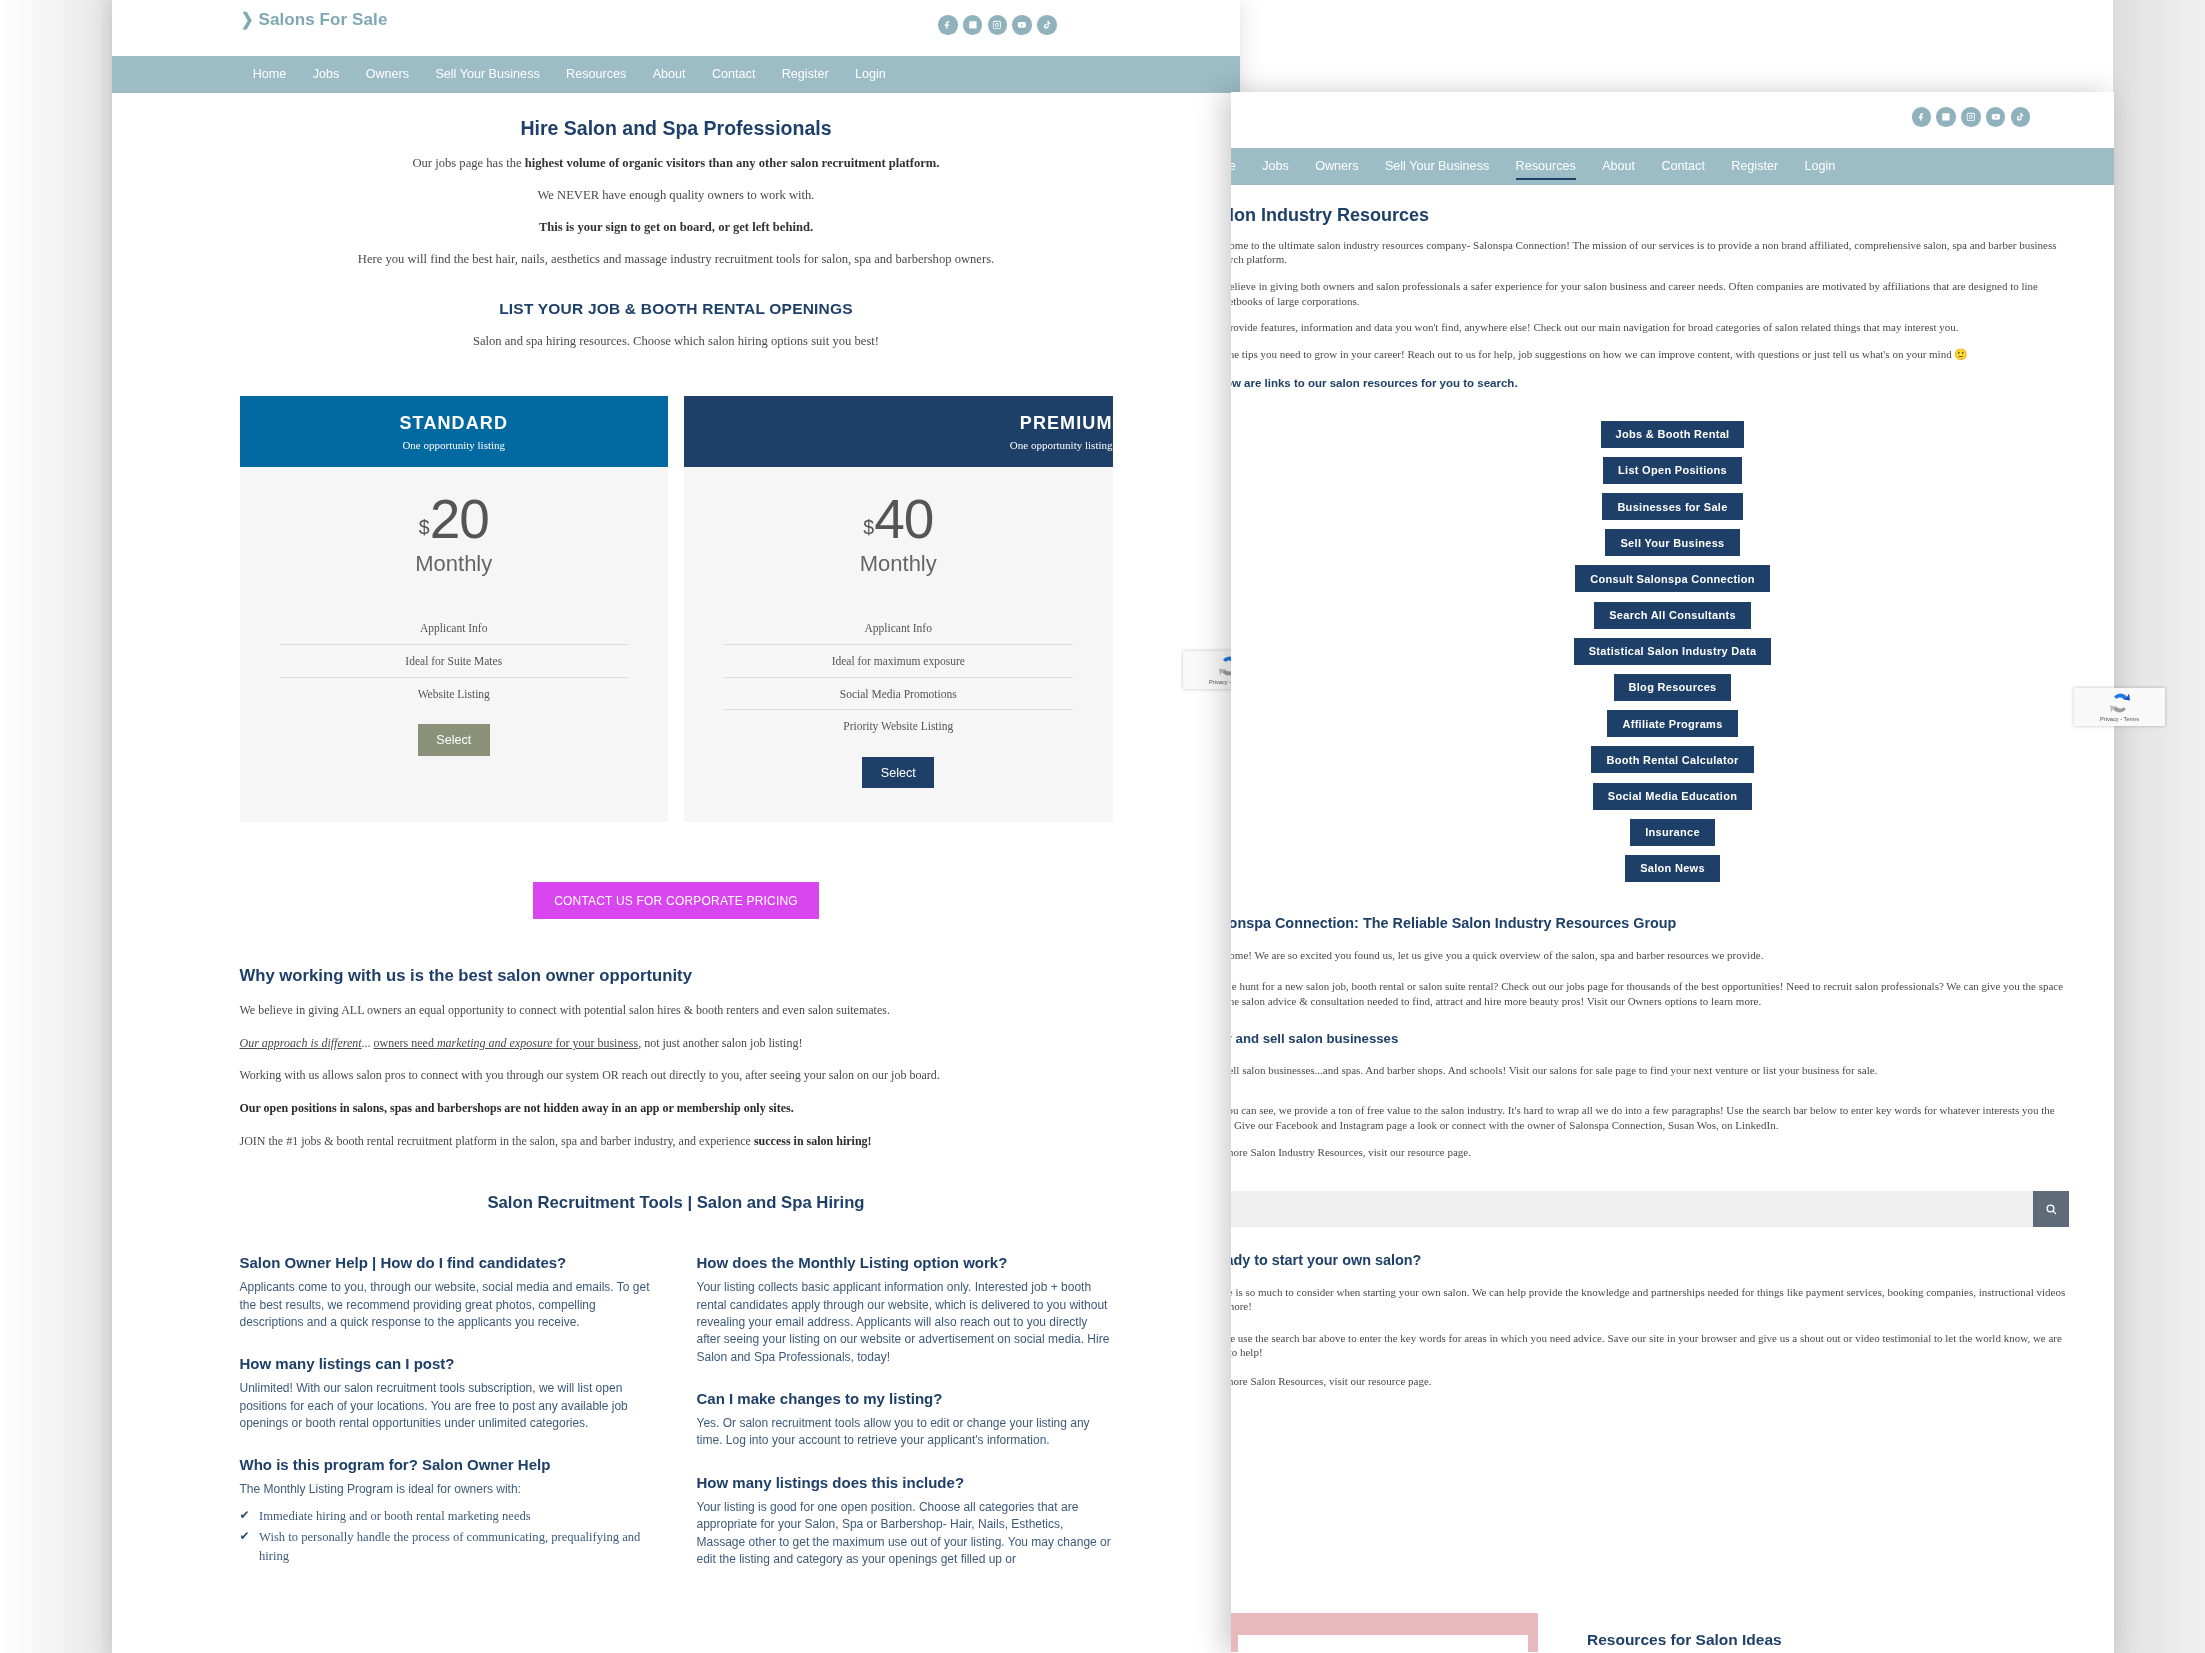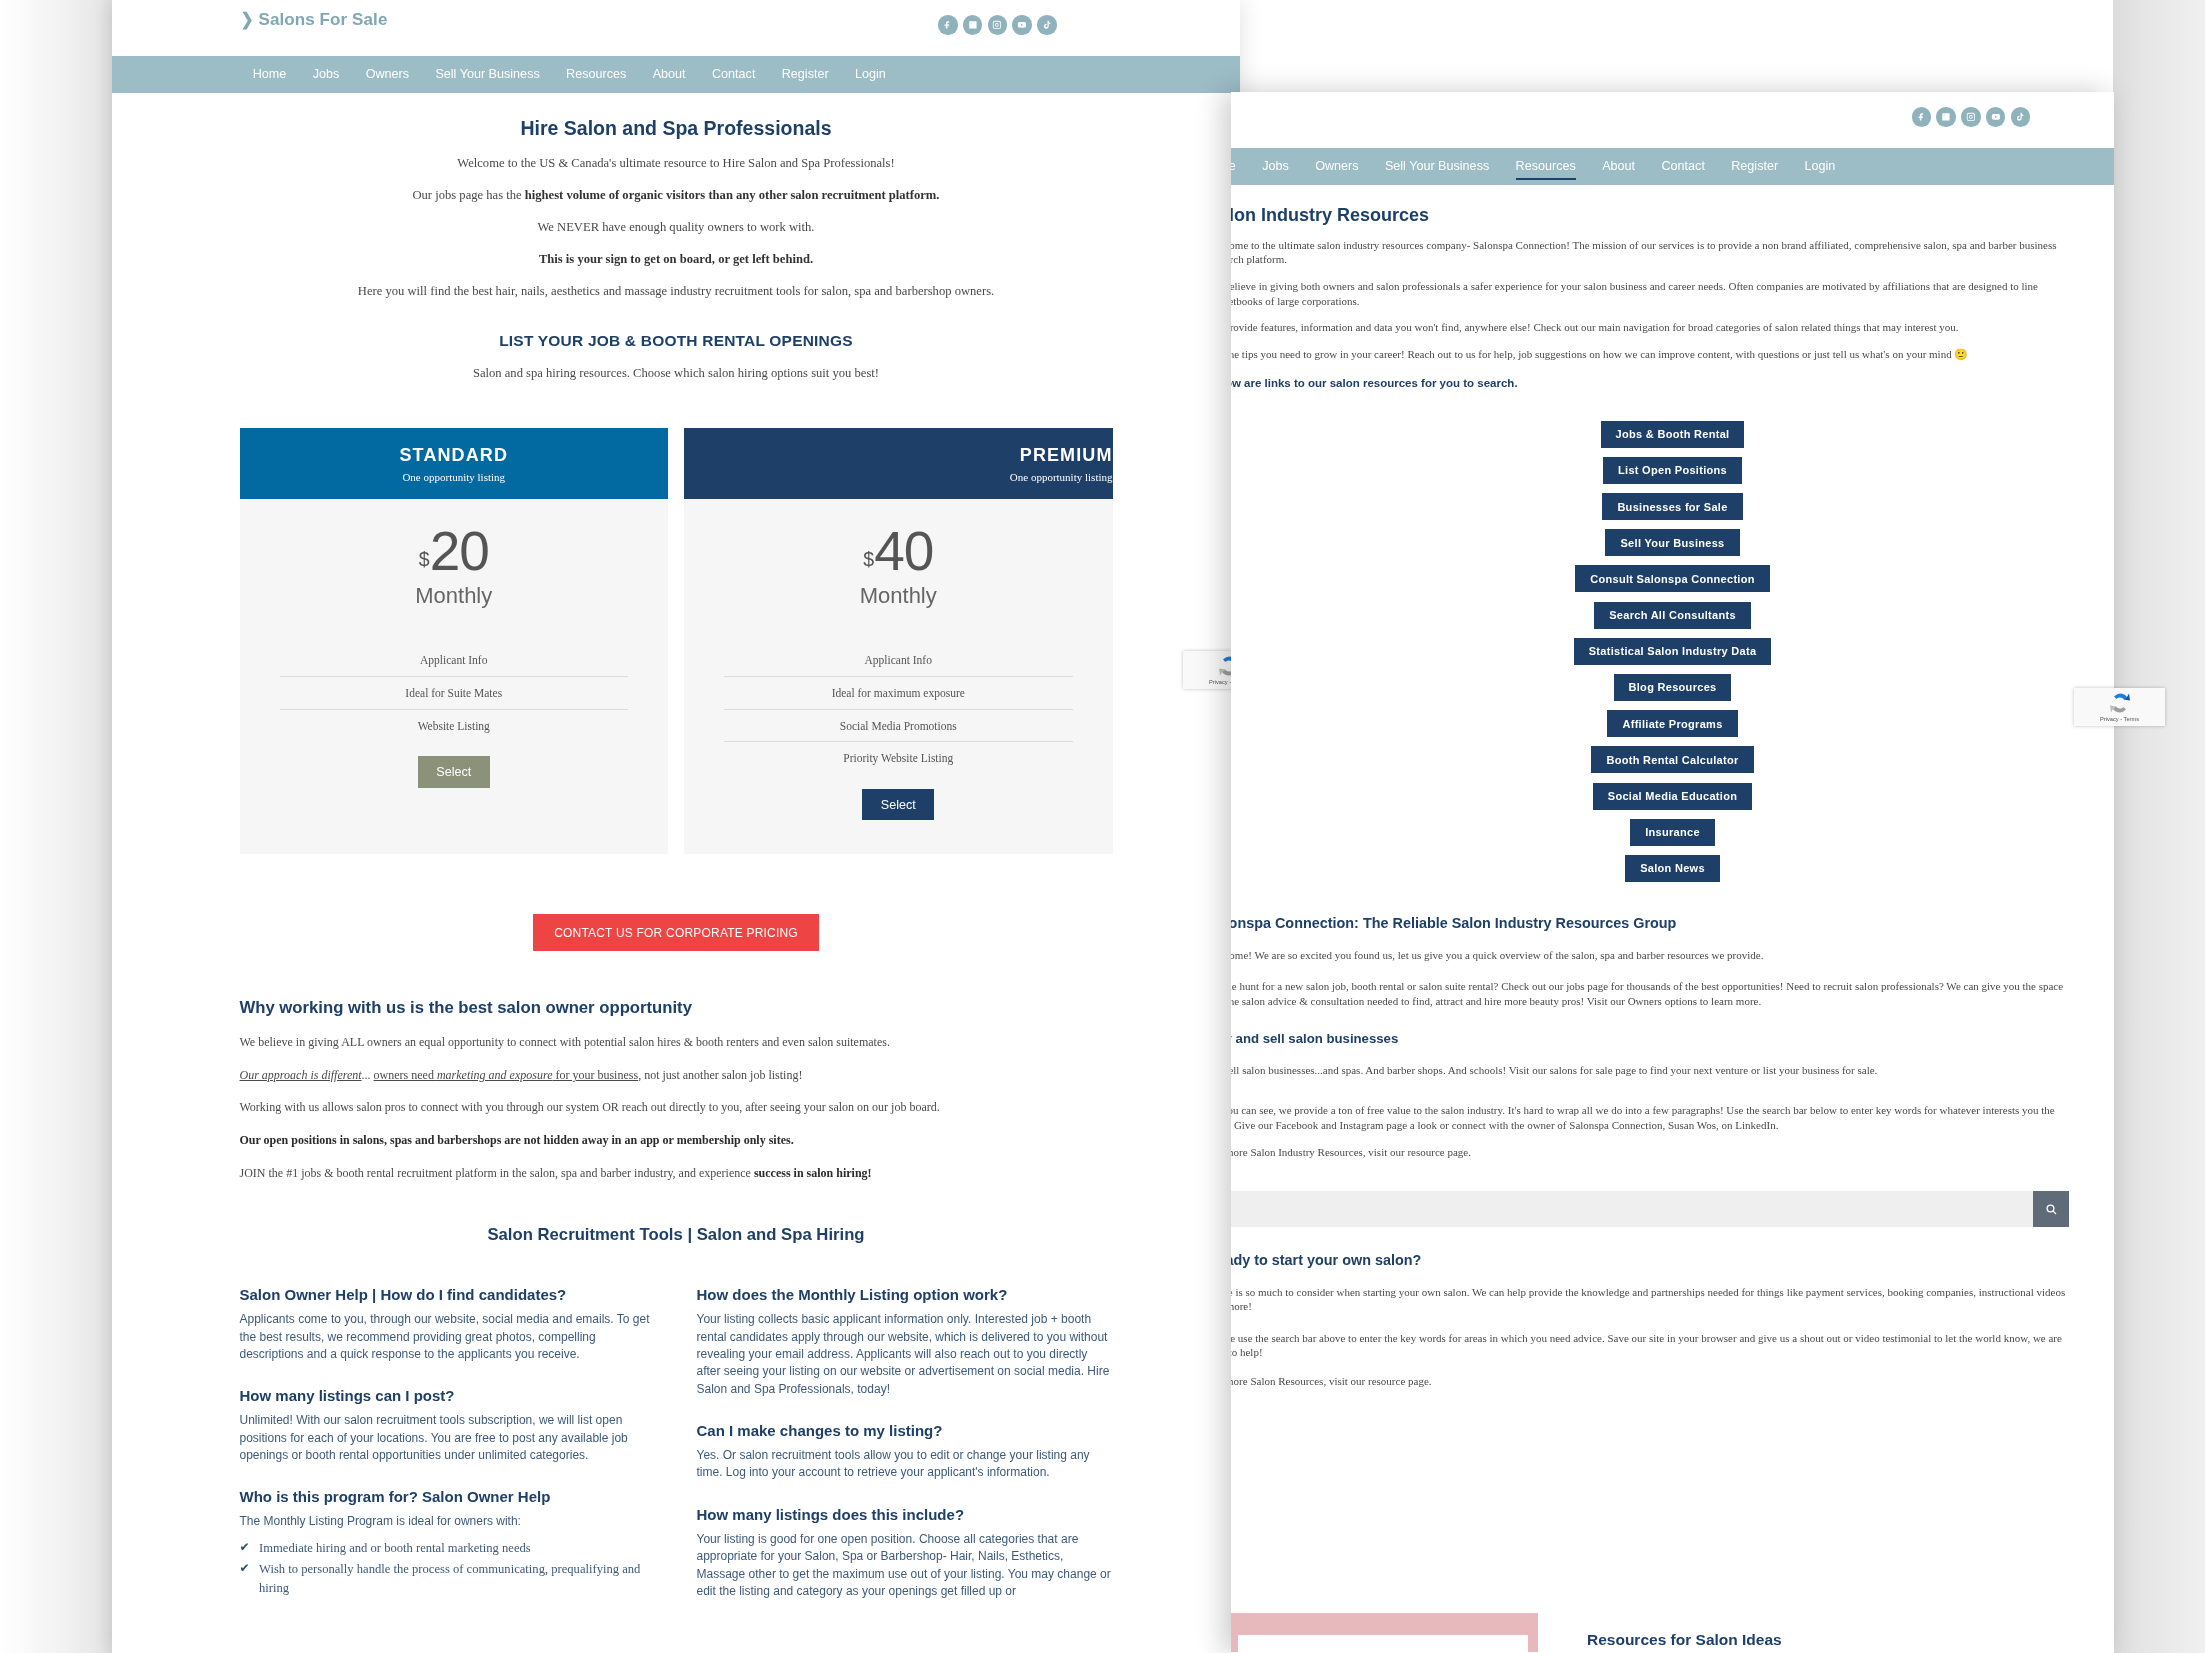--- a/index.html
+++ b/index.html
@@ -126,21 +126,21 @@
   .select-btn {
     display:inline-block; margin-top: 15px;
     padding: 8.6px 18.4px; color:#fff; font-size: 12.6px;
     border:none; cursor:pointer;
   }
   .select-btn.std { background:#8b9279; }
   .select-btn.prem { background:#1d3f68; }
 
   .corp-wrap { text-align:center; margin-top: 60px; }
   .corp-btn {
-    display:inline-block; background:#ef4444; color:#fff;
+    display:inline-block; background:#d946ef; color:#fff;
     font-size: 12px; padding: 11.5px 20.7px; letter-spacing:0.2px;
     border:none; cursor:pointer;
   }
 
   h3.sec-h {
     color:#1d3f68; font-size: 16.7px; font-weight:700; margin-top: 47px;
   }
   .body-p {
     font-family:"Liberation Serif",serif;
     color:#4a4a4a; font-size: 12px; margin-top: 17px; line-height:1.3;
@@ -280,21 +280,20 @@
             <a class="nav-item">Register</a>
             <a class="nav-item">Login</a>
           </div>
         </div>
     </div>
 
     <div class="content">
       <div class="wrap">
         <h1 class="page-h1">Hire Salon and Spa Professionals</h1>
 
-        <p class="intro-p">Welcome to the US &amp; Canada's ultimate resource to Hire Salon and Spa Professionals!</p>
         <p class="intro-p">Our jobs page has the <b>highest volume of organic visitors than any other salon recruitment platform.</b></p>
         <p class="intro-p">We NEVER have enough quality owners to work with.</p>
         <p class="intro-p"><b>This is your sign to get on board, or get left behind.</b></p>
         <p class="intro-p">Here you will find the best hair, nails, aesthetics and massage industry recruitment tools for salon, spa and barbershop owners.</p>
 
         <h2 class="sub-h">LIST YOUR JOB &amp; BOOTH RENTAL OPENINGS</h2>
         <p class="intro-p">Salon and spa hiring resources. Choose which salon hiring options suit you best!</p>
 
         <div class="pricing">
 

